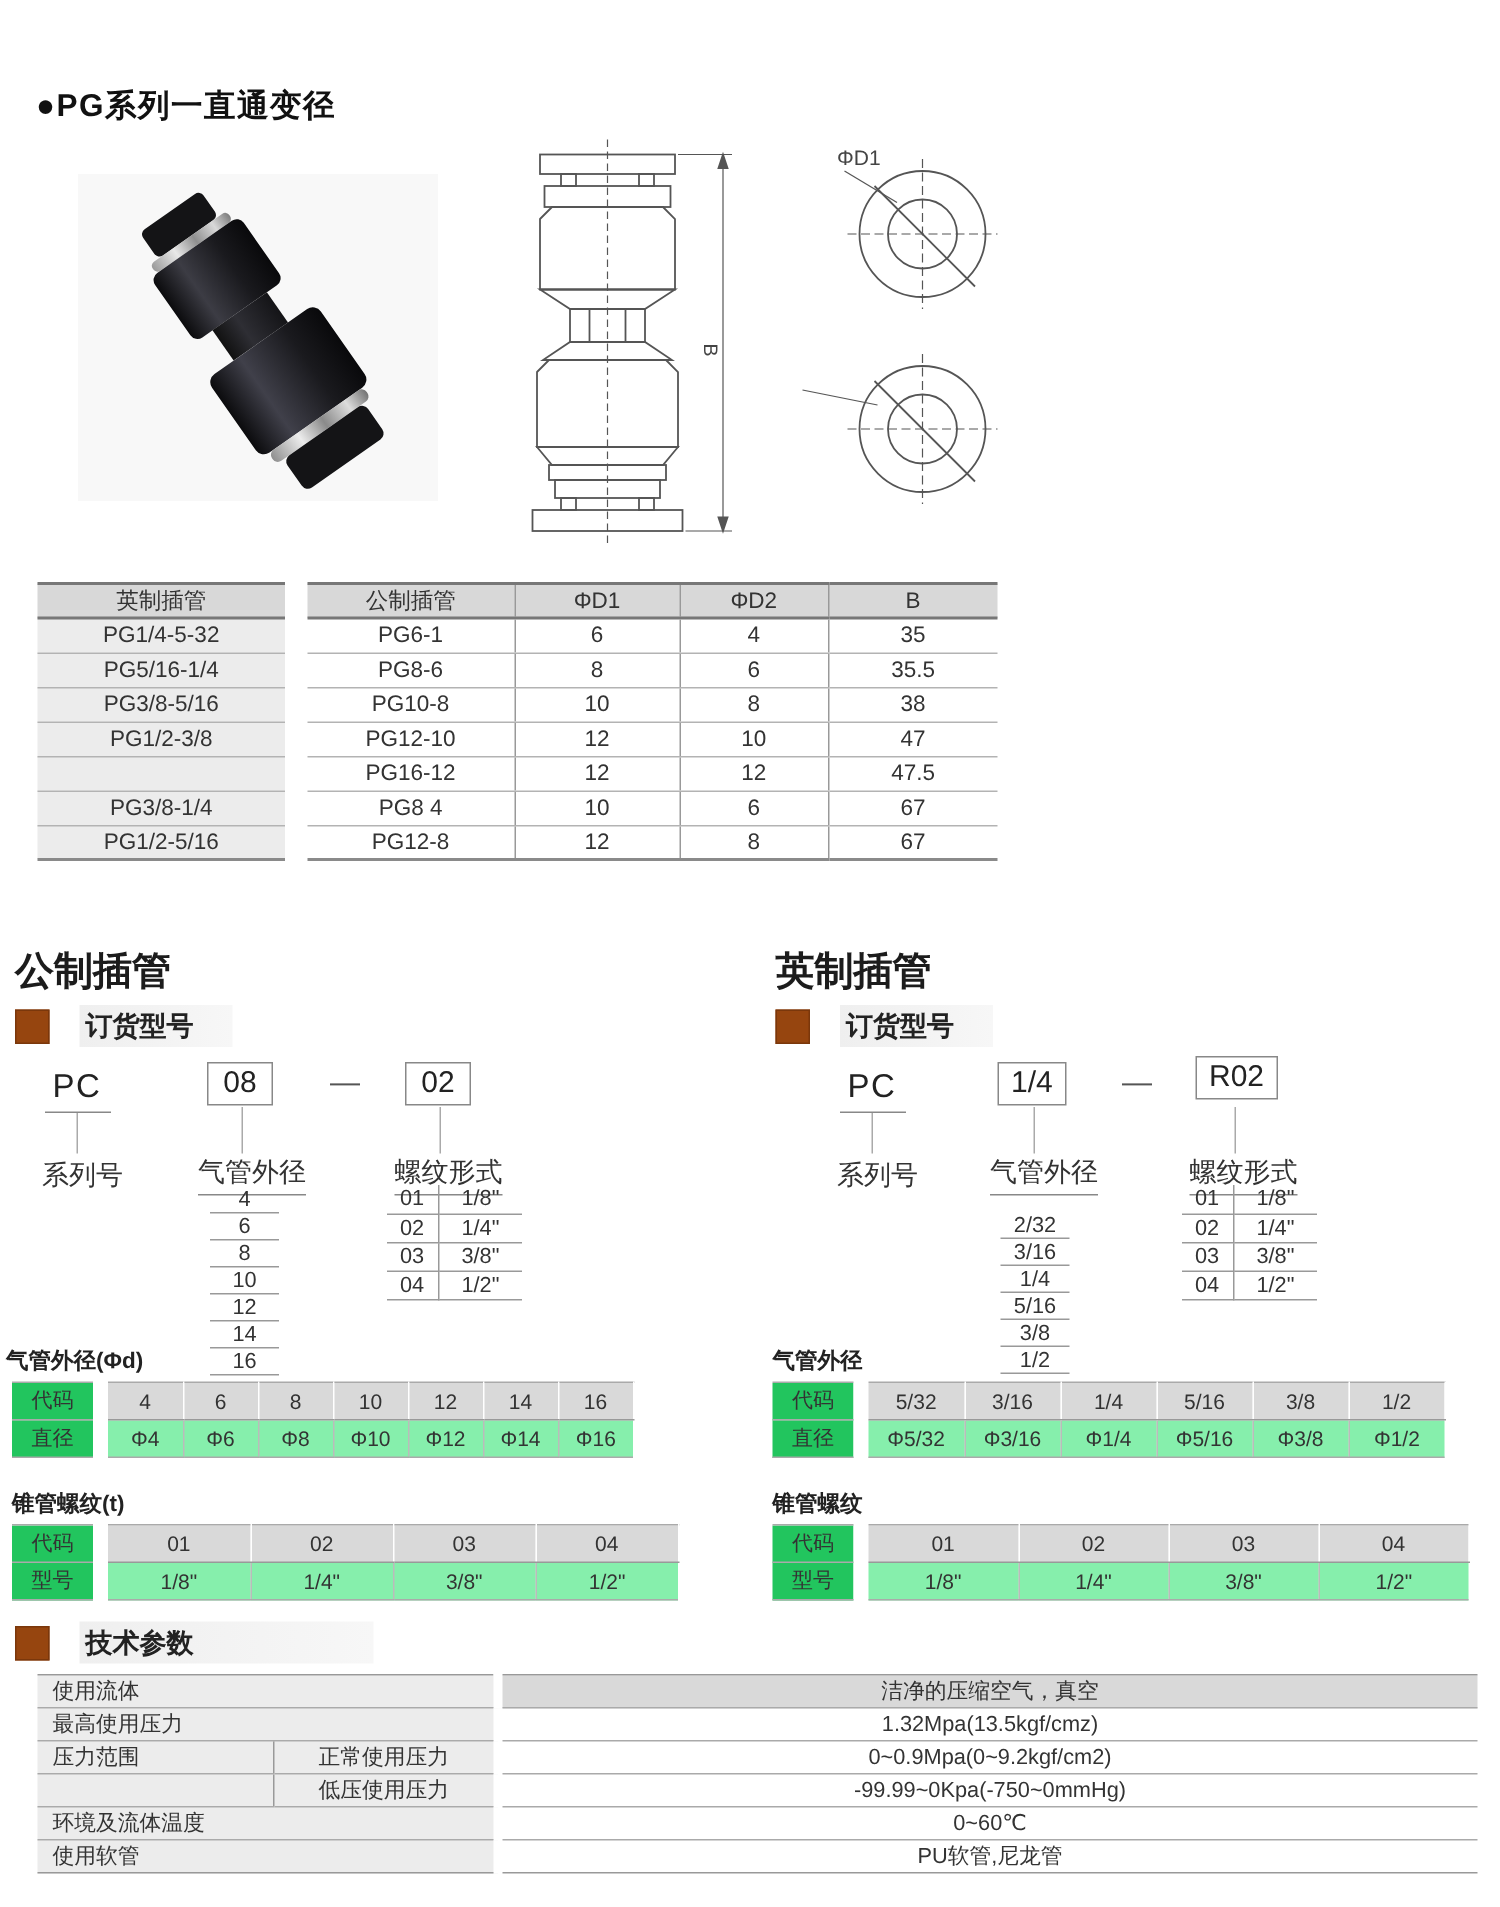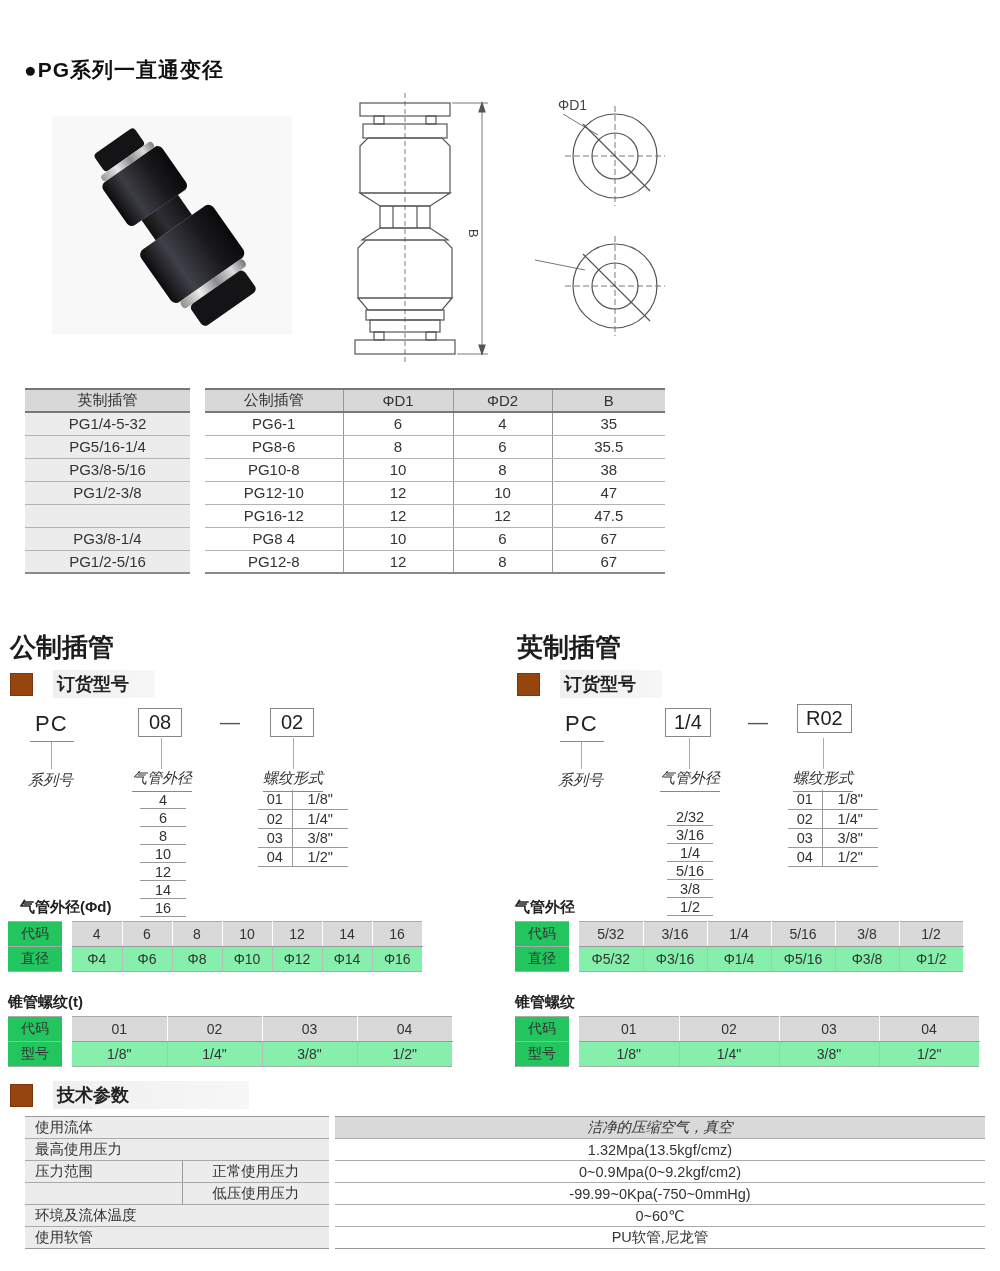--- a/index.html
+++ b/index.html
@@ -51,21 +51,21 @@
   .order-sq { width:23px; height:23px; background:#96450f; border:1px solid #7a370b; }
   .order-txt { margin-left:20px; font-size:18px; font-weight:bold; color:#222; padding:2px 26px 2px 4px; background:linear-gradient(90deg,#efefef,#f7f7f7); }
 
   
   .codes { position:absolute; width:470px; height:200px; }
   .code-series { position:absolute; font-size:22px; color:#222; letter-spacing:1px; }
   .code-ul { position:absolute; height:0; border-bottom:1px solid #888; }
   .code-box { position:absolute; border:1px solid #888; font-size:20px; color:#222; padding:2px 8px; min-width:44px; text-align:center; }
   .code-dash { position:absolute; font-size:20px; color:#555; }
   .leader { position:absolute; width:1px; background:#aaa; }
-  .diag-label { position:absolute; font-size:15px; color:#333;font-style:italic; }
+  .diag-label { position:absolute; font-size:18px; color:#333; }
   .ul { border-bottom:1px solid #888; padding-bottom:3px; }
   .od-list { position:absolute; display:flex; flex-direction:column; }
   .od-list span { width:46px; text-align:center; font-size:14.5px; color:#333; line-height:15px; padding-top:2px; border-bottom:1px solid #999; }
   .th-list { position:absolute; border-collapse:collapse; }
   .th-list td { font-size:14.5px; color:#333; height:19px; padding:0 6px; border-bottom:1px solid #999; text-align:center; }
   .th-list td.tc { border-right:1px solid #999; width:34px; }
   .th-list td.tv { width:56px; }
 
   
   .tbl-title { position:absolute; font-size:15px; font-weight:bold; color:#222; }
@@ -81,21 +81,21 @@
   .mini.thL td.d { width:95px; }
   .mini.thR td.d { width:100px; }
 
   
   table.tech { position:absolute; left:25px; top:1116px; border-collapse:collapse; }
   .tech td { height:22px; font-size:14.5px; padding:0 10px; color:#333; }
   .tech td.lb { background:#ececec; text-align:left; border-bottom:1px solid #aaa; }
   .tech td.sub { border-left:1px solid #999; text-align:center; }
   .tech td.vl { text-align:center; background:#fff; border-bottom:1px solid #aaa; border-left:6px solid #fff; }
   .tech tr.t1 td { border-top:1.5px solid #999; }
-  .tech tr.t1 td.vl { background:#d9d9d9;font-style:italic; }
+  .tech tr.t1 td.vl { background:#d9d9d9; }
   .tech tr.tlast td { border-bottom:1.5px solid #999; }
 </style>
 </head>
 <body>
 
 <div class="abs page-title">●PG系列一直通变径</div>
 
 <div class="abs photo-box">
   <div class="fit-col">
     <div class="fit-collar1"></div>
@@ -319,21 +319,21 @@
           <td class="tv">3/8"</td>
         </tr>
     <tr>
           <td class="tc">04</td>
           <td class="tv">1/2"</td>
         </tr>
   </tbody>
     </table>
 </div>
 
-<div class="tbl-title" style="left:20px; top:898px;text-align:center;">气管外径(Φd)</div>
+<div class="tbl-title" style="left:4px; top:898px;text-align:center;">气管外径(Φd)</div>
 <table class="mini odL" style="left:8px; top:921px;">
   <tbody>
       <tr class="r1">
     <td class="lab">代码</td>
         <td class="g"></td>
     <td class="d">4</td>
     <td class="d">6</td>
     <td class="d">8</td>
     <td class="d">10</td>
     <td class="d">12</td>

